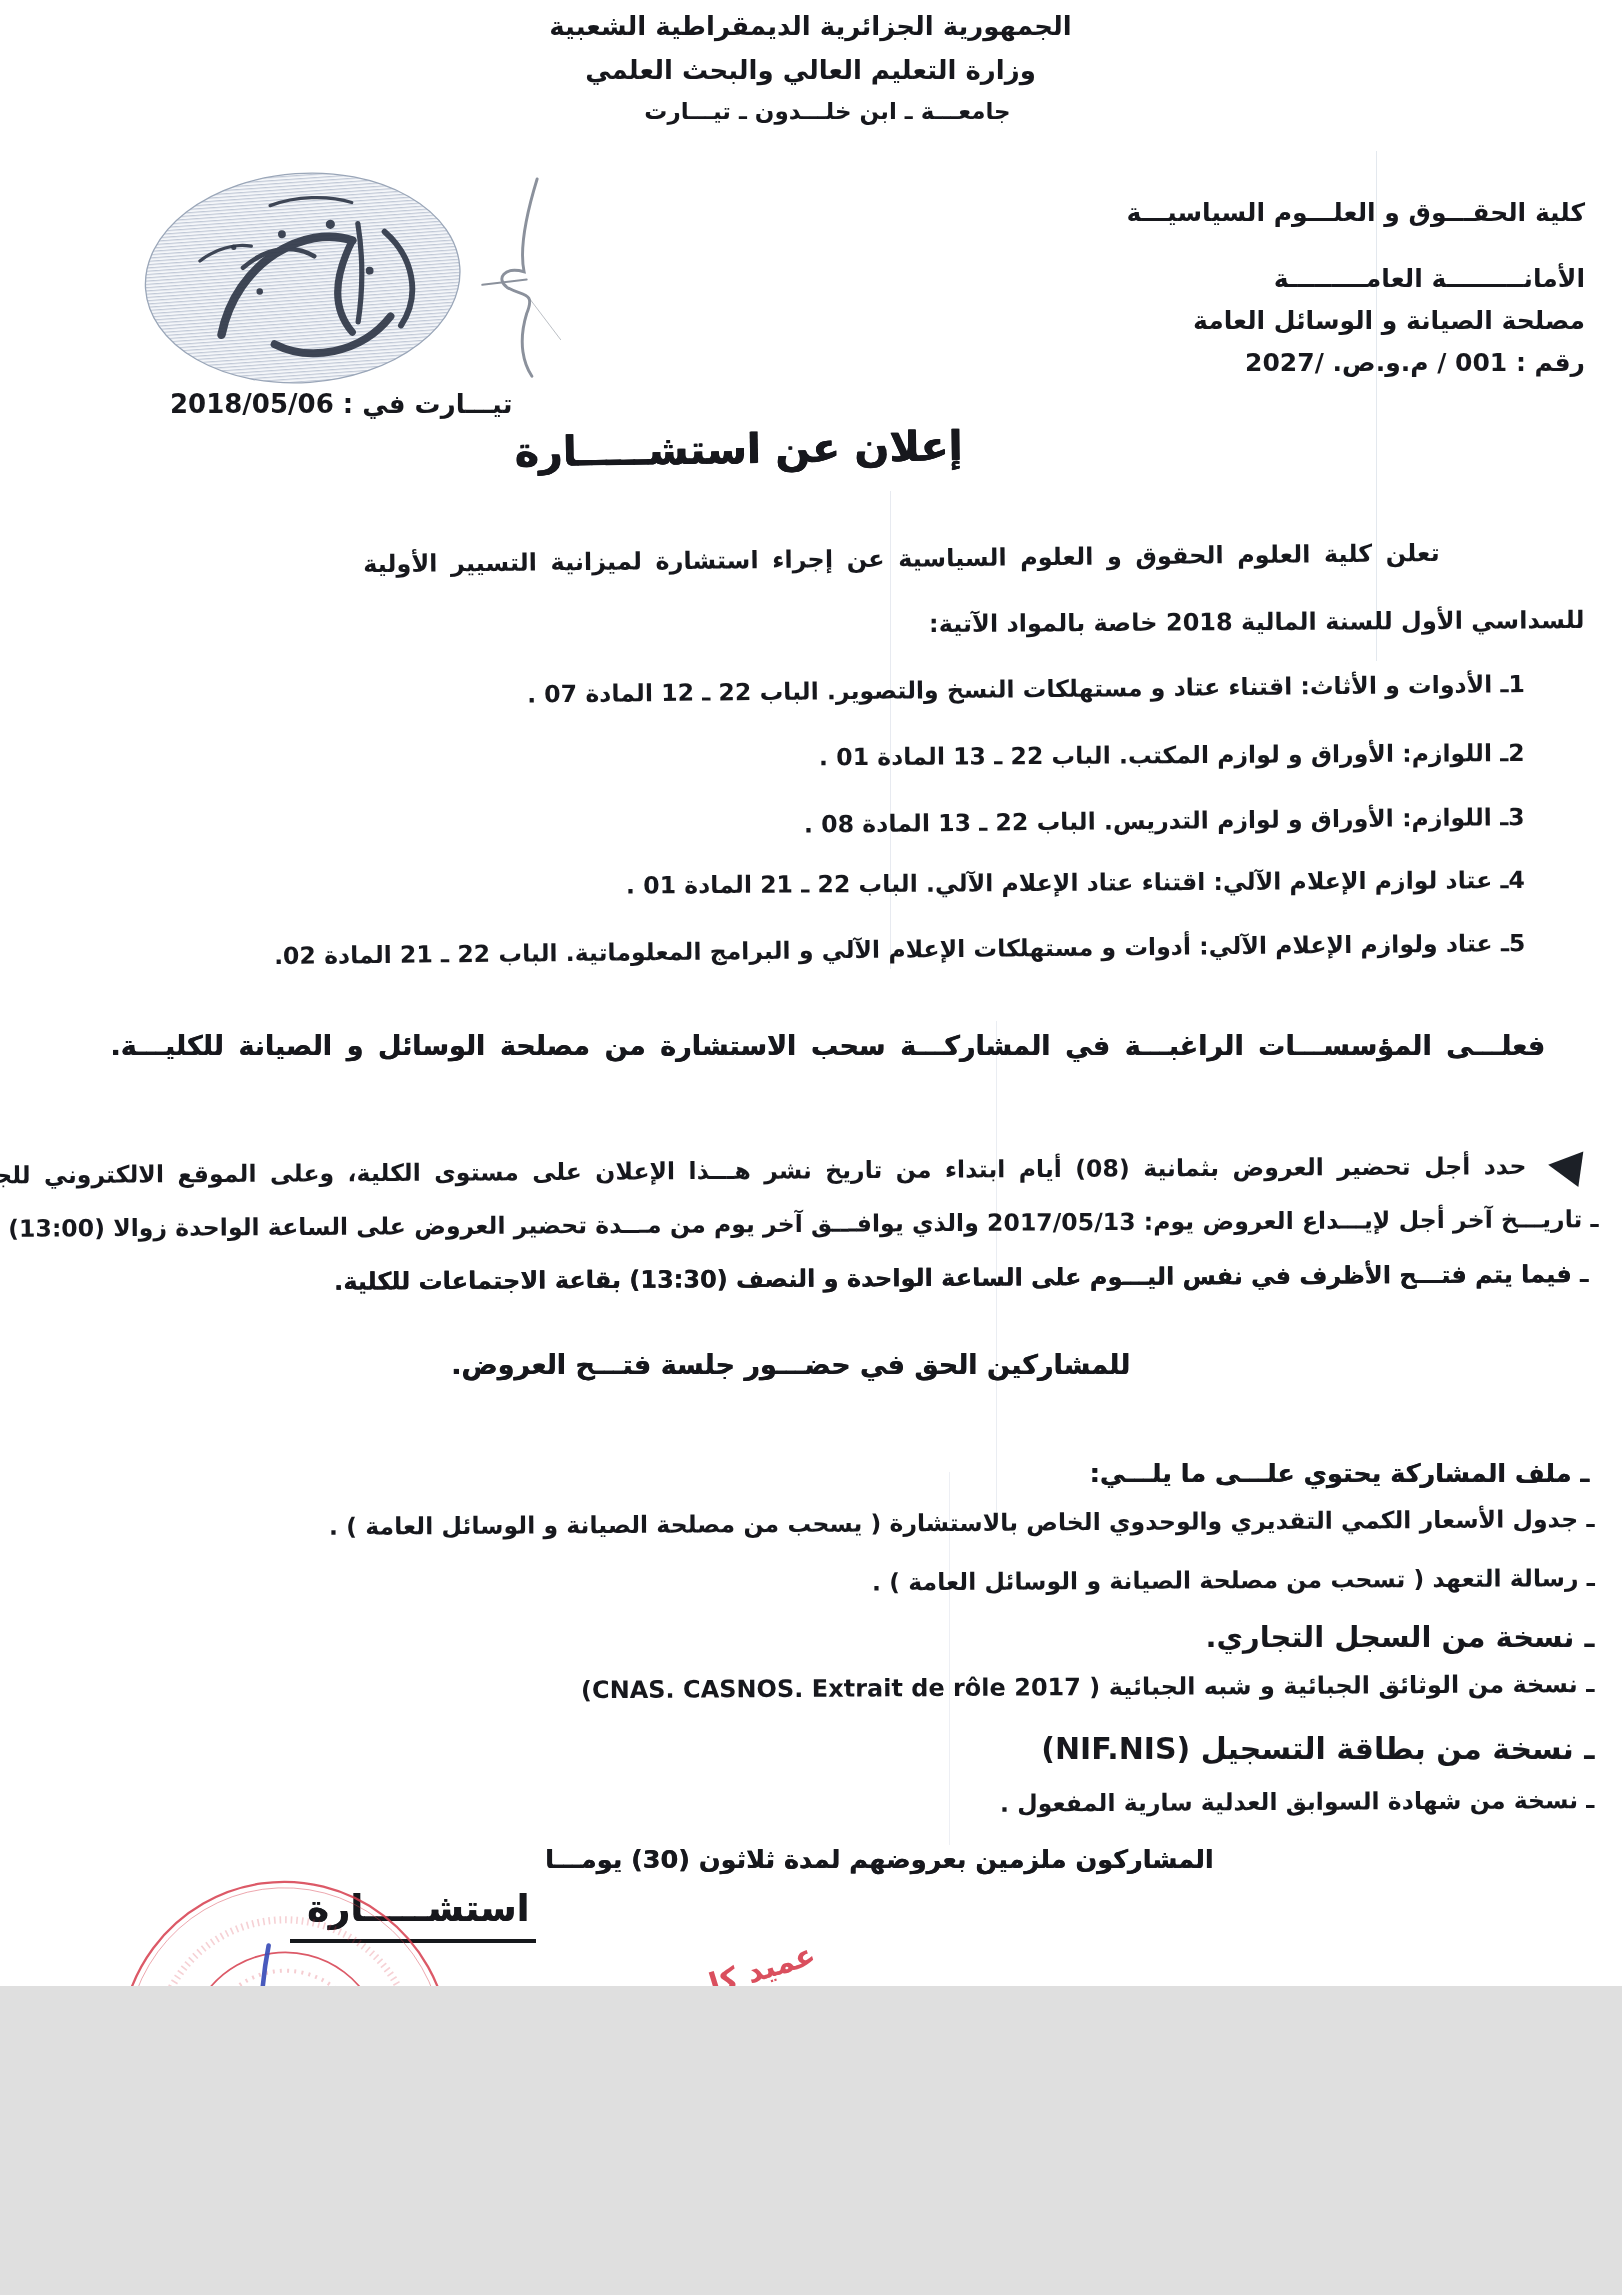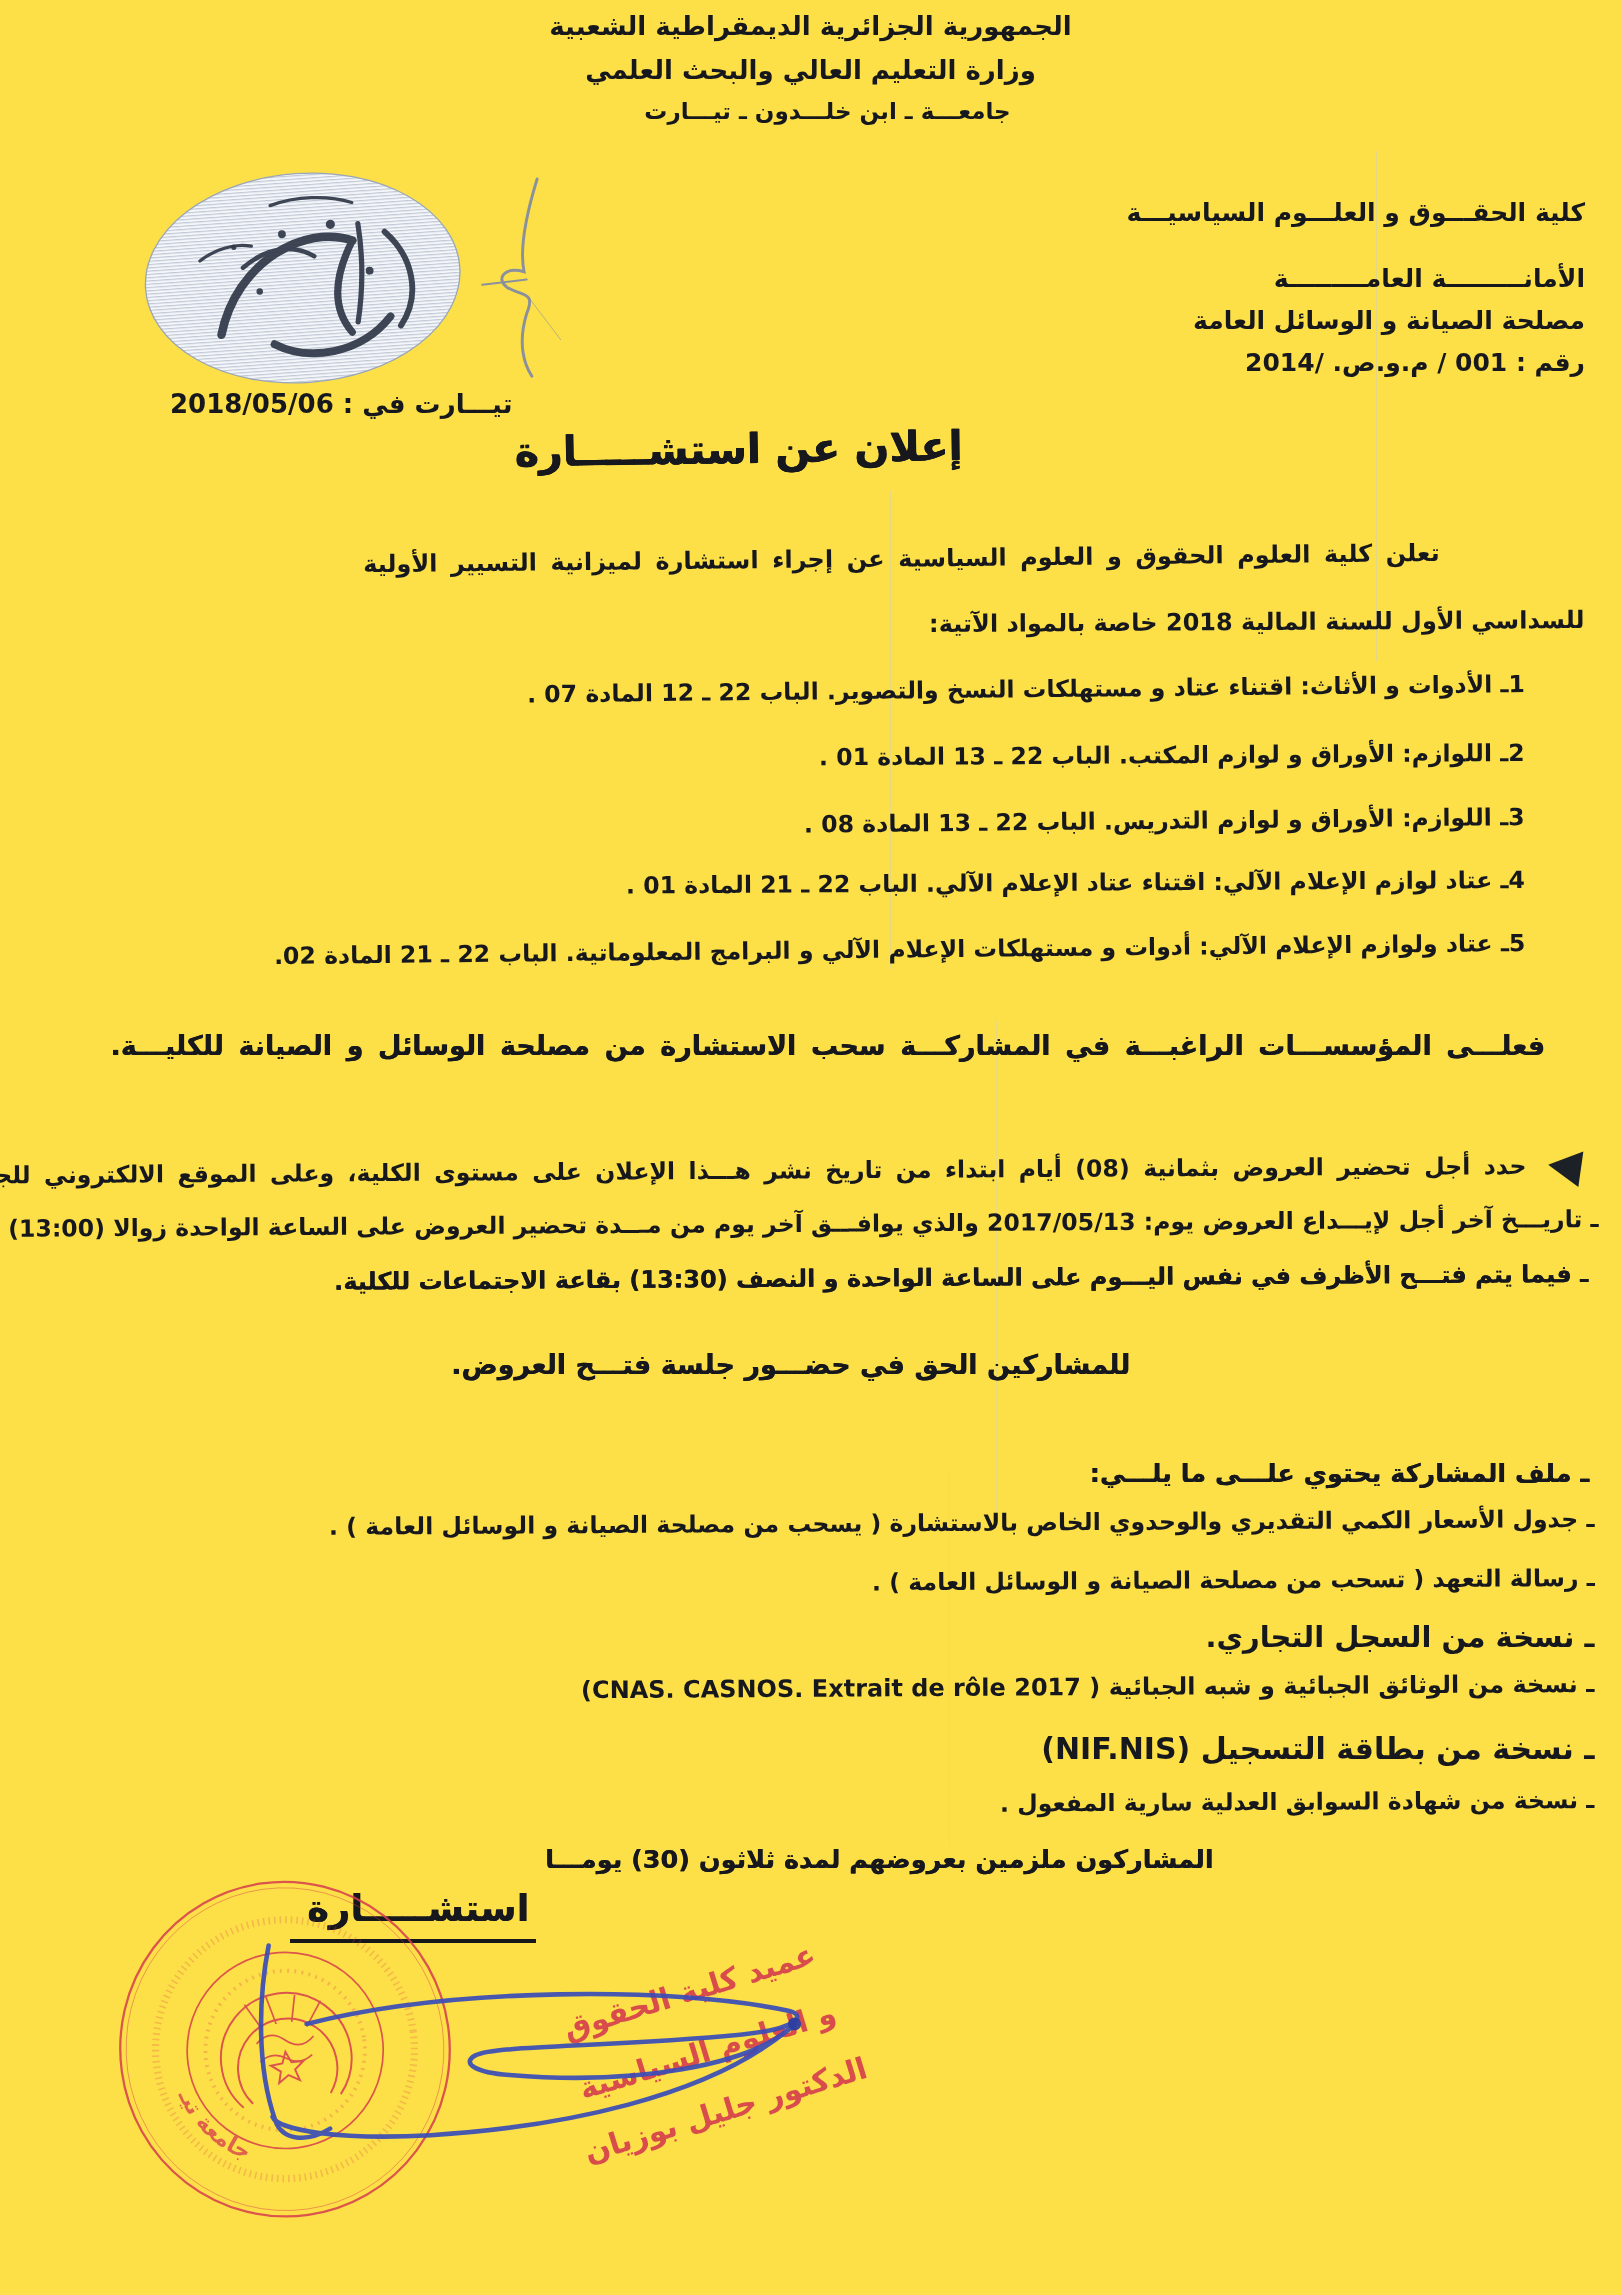--- a/index.html
+++ b/index.html
@@ -1,18 +1,18 @@
 <!DOCTYPE html>
 <html lang="ar" dir="rtl" style="font-size:10.5px"><head>
 <meta charset="utf-8">
 <style>
   html,body{margin:0;padding:0;background:#dfdfdf;}
   .page{
-    position:relative;width:1623px;height:2295px;margin:0 auto;
-    background:#fde047;overflow:hidden;
+    position:relative;width:1623px;height:1986px;margin:0 auto;
+    background:#ffffff;overflow:hidden;
     font-family:"DejaVu Sans",sans-serif;color:#17181d;direction:rtl;
   }
   .line{position:absolute;white-space:nowrap;font-weight:700;letter-spacing:0;}
   .center-block{text-align:center;}
   .tilt-r{transform:rotate(-0.6deg);transform-origin:100% 50%;}
   .tilt-s{transform:rotate(-0.35deg);transform-origin:100% 50%;}
   .stretch{word-spacing:5.2px;}
   .doc-title{
     font-size:41px;letter-spacing:0.7px;
     text-shadow:0.7px 0 0 currentColor, 0 0.3px 0 currentColor;
@@ -86,21 +86,21 @@
       <path d="M 112 18 C 96 70 84 122 92 160 C 62 152 48 170 66 184 C 90 198 110 190 96 224 C 82 270 92 302 104 320" stroke-width="4.5"></path>
       <path d="M 28 180 L 96 172" stroke-width="3"></path>
       <path d="M 98 198 L 148 264" stroke-width="1.5" opacity="0.6"></path>
     </g>
   </svg>
 
   <div style="position:absolute;top:192px;right:37px;text-align:right;">
     <div class="line" style="position:static;font-size:25px;line-height:42px;">كلية الحقـــوق و العلـــوم السياسيـــة</div>
     <div class="line" style="position:static;font-size:25px;line-height:42px;margin-top:24px;">الأمانـــــــــة العامـــــــــة</div>
     <div class="line" style="position:static;font-size:25px;line-height:42px;">مصلحة الصيانة و الوسائل العامة</div>
-    <div class="line" style="position:static;font-size:25px;line-height:42px;">رقم : 001 / م.و.ص. /2014</div>
+    <div class="line" style="position:static;font-size:25px;line-height:42px;">رقم : 001 / م.و.ص. /2027</div>
   </div>
 
   <div class="line" style="top:389px;left:171px;font-size:26px;direction:rtl;">تيـــارت في : 2018/05/06</div>
 
   <div class="line doc-title center-block" style="top:425px;left:0;width:1479px;">إعلان عن استشـــــارة</div>
 
   <div class="line tilt-r stretch" style="top:539px;right:182px;font-size:24px;">تعلن كلية العلوم الحقوق و العلوم السياسية عن إجراء استشارة لميزانية التسيير الأولية</div>
   <div class="line tilt-s" style="top:606px;right:38px;font-size:24px;">للسداسي الأول للسنة المالية 2018 خاصة بالمواد الآتية:</div>
 
   <div class="line tilt-r" style="top:670px;right:97px;font-size:23.6px;">1ـ الأدوات و الأثاث: اقتناء عتاد و مستهلكات النسخ والتصوير. الباب 22 ـ 12 المادة 07 .</div>

